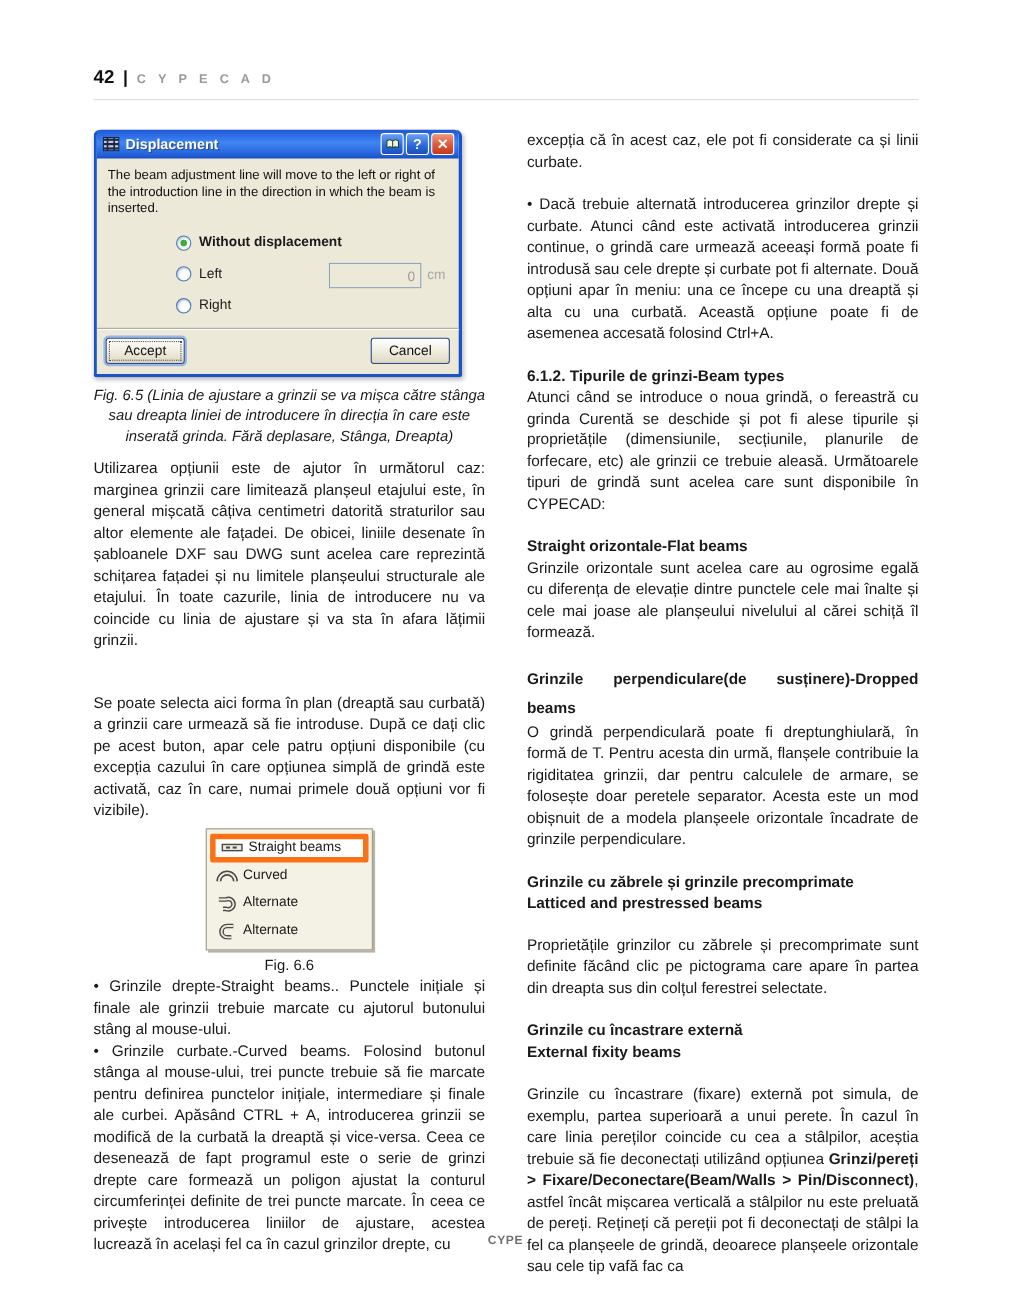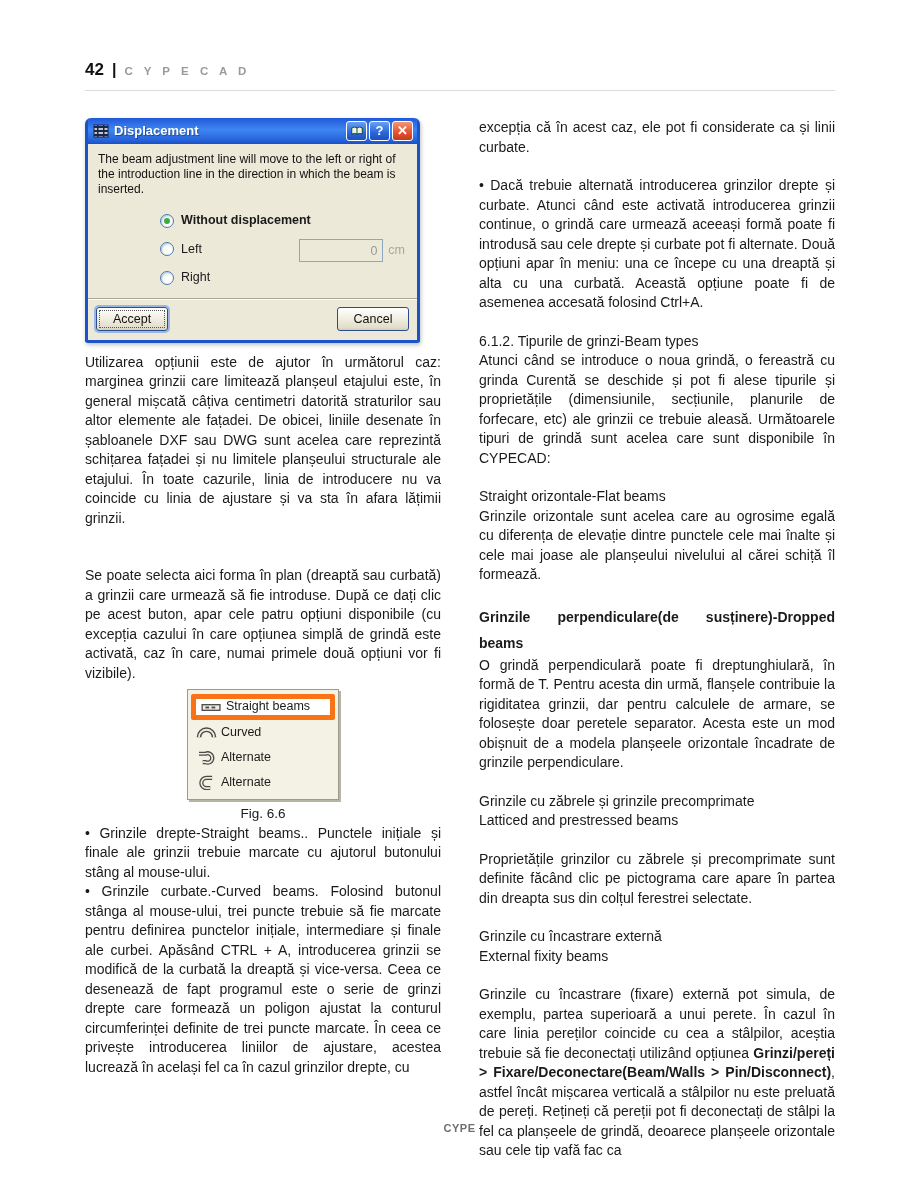--- a/index.html
+++ b/index.html
@@ -15,21 +15,21 @@
   .page-num { font-size:17px; font-weight:bold; color:#111; }
   .hdr-sep { font-size:16px; font-weight:bold; color:#111; }
   .brand { font-size:11.5px; color:#9a9a9a; letter-spacing:4px; font-weight:bold; }
   .header-rule { margin-top:10px; border-top:1px solid #dcdcdc; }
   
   .columns { position:absolute; left:85px; top:118px; width:750px; display:flex; gap:38px; }
   .col { width:356px; font-size:14px; line-height:19.5px; text-align:justify; }
   .para { margin:0; }
   .gap  { height:19px; }
   .gap-sm { height:10px; }
-  h3.sect { font-size:14px; line-height:19.5px; font-weight:normal; text-align:left; }
+  h3.sect { font-size:14px; line-height:19.5px; font-weight:bold; text-align:left; }
   h3.sect-j { font-size:14px; line-height:26px; font-weight:bold; text-align:justify; }
   .caption { font-style:italic; text-align:center; font-size:13.5px; line-height:18.5px; margin-top:8px; }
   .caption-sm { text-align:center; font-size:13.5px; margin-top:4px; }
   
   .xp-dialog {
     width:335px; border:3px solid #1a55c8; border-top:none; border-radius:6px 6px 3px 3px;
     background:#ece9d8; box-shadow:1px 2px 4px rgba(0,0,0,.25);
   }
   .xp-titlebar {
     height:26px; border-radius:4px 4px 0 0; display:flex; align-items:center; padding:0 4px 0 5px;
@@ -152,20 +152,21 @@
             <input class="num-input" readonly="" value="0" style="">
             <span class="num-unit">cm</span>
           </div>
         </div>
         <div class="xp-footer">
           <button class="xp-btn focus">Accept</button>
           <button class="xp-btn">Cancel</button>
         </div>
       </div>
 
+      <div class="caption">Fig. 6.5 (Linia de ajustare a grinzii se va mișca către stânga sau dreapta liniei de introducere în direcția în care este inserată grinda. Fără deplasare, Stânga, Dreapta)</div>
 
       <div class="gap-sm"></div>
       <p class="para">Utilizarea opțiunii este de ajutor în următorul caz: marginea grinzii care limitează planșeul etajului este, în general mișcată câțiva centimetri datorită straturilor sau altor elemente ale fațadei. De obicei, liniile desenate în șabloanele DXF sau DWG sunt acelea care reprezintă schițarea fațadei și nu limitele planșeului structurale ale etajului. În toate cazurile, linia de introducere nu va coincide cu linia de ajustare și va sta în afara lățimii grinzii.</p>
 
       <div class="gap"></div>
       <div class="gap"></div>
 
       <p class="para">Se poate selecta aici forma în plan (dreaptă sau curbată) a grinzii care urmează să fie introduse. După ce dați clic pe acest buton, apar cele patru opțiuni disponibile (cu excepția cazului în care opțiunea simplă de grindă este activată, caz în care, numai primele două opțiuni vor fi vizibile).</p>
 
       <div class="menu-wrap">

